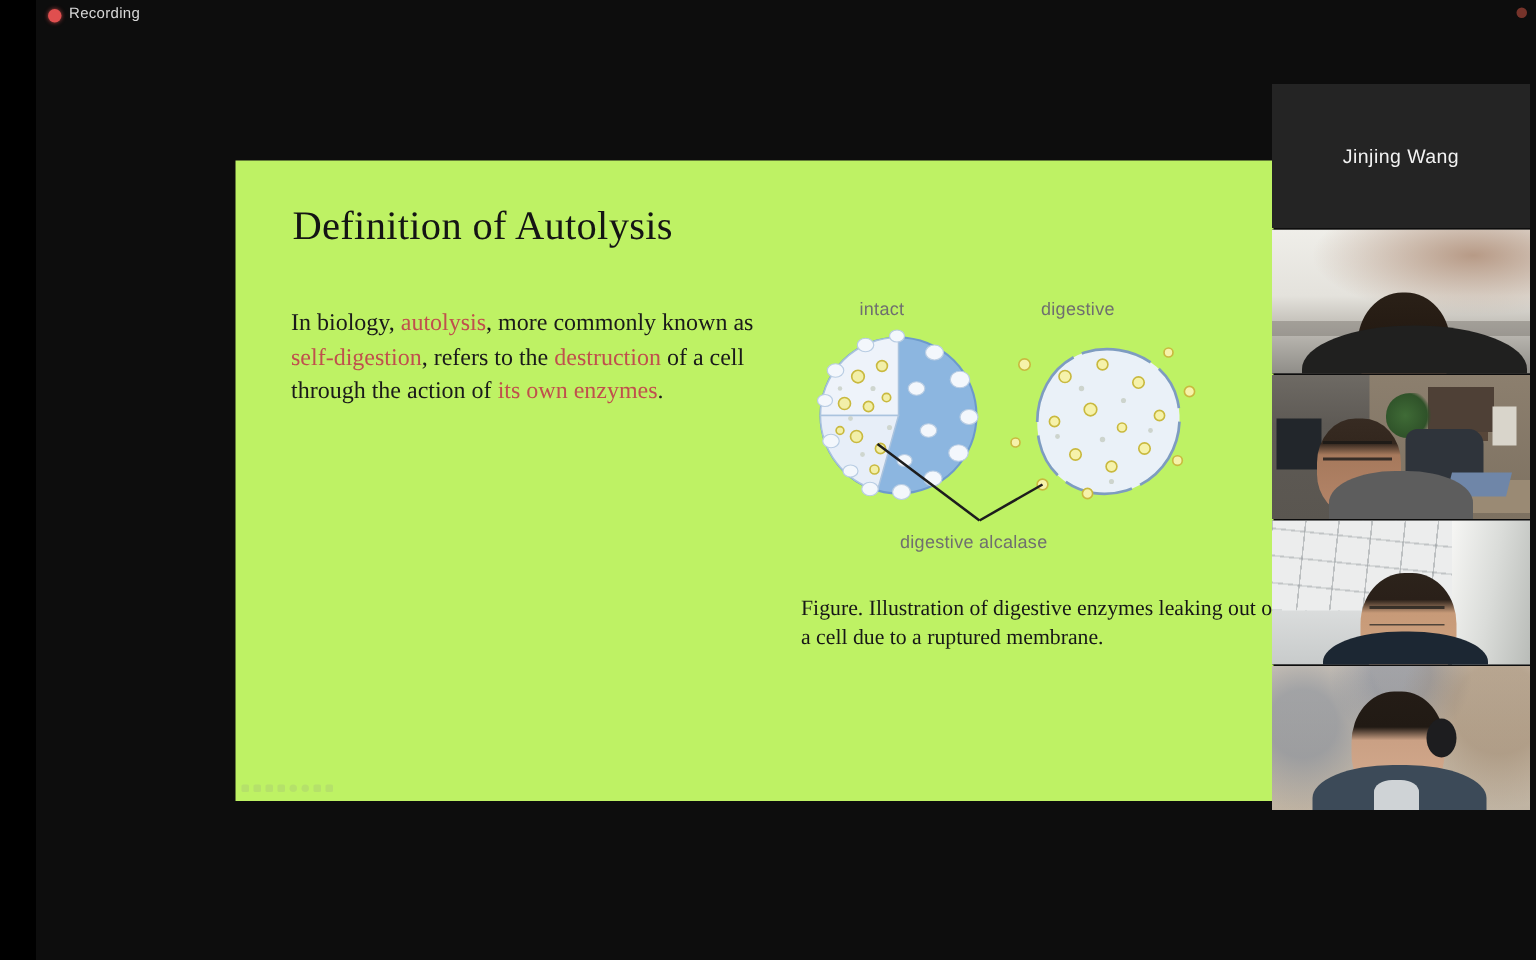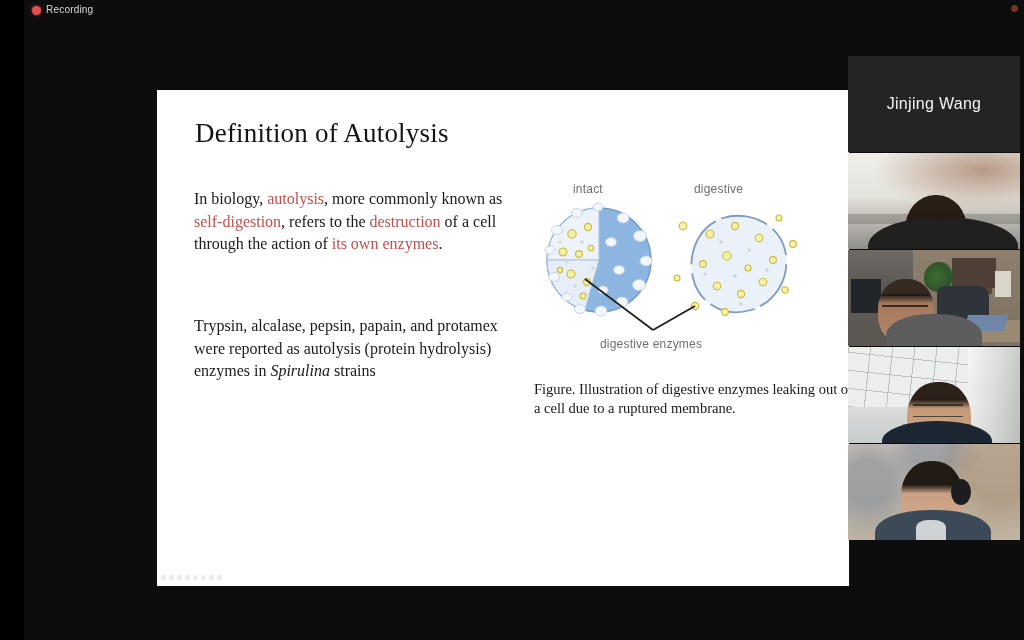--- a/index.html
+++ b/index.html
@@ -58,24 +58,24 @@
     border-radius: 50%;
     background: #8a3b30;
     opacity: .85;
     z-index: 40;
   }
 
   
   #slide {
     position: absolute;
     left: 133px;
-    top: 90px;
+    top: 107px;
     width: 692px;
-    height: 496px;
-    background: #ffffff;
+    height: 427px;
+    background: #bef264;
     overflow: hidden;
   }
 
   #slide-title {
     position: absolute;
     left: 38px;
     top: 28px;
     font-family: "Liberation Serif", serif;
     font-size: 27px;
     color: #141414;
@@ -179,21 +179,21 @@
     outline-offset: -2px;
     z-index: 2;
   }
   .tile-name {
     position: absolute;
     left: 0; right: 0;
     top: 50%;
     transform: translateY(-50%);
     text-align: center;
     color: #f2f2f2;
-    font-size: 16px;
+    font-size: 13px;
     letter-spacing: .3px;
   }
   .tile-scene { position: absolute; inset: 0; }
 
   
   #tile-video-1 .tile-scene {
     background:
       radial-gradient(ellipse 120% 80% at 78% 18%, #b79a86 0%, rgba(183,154,134,0) 52%),
       linear-gradient(#efeee9 0%, #e4e2dc 46%, #c9c6bf 62%, #8f8d88 100%);
   }
@@ -355,21 +355,20 @@
     <span class="rec-label">Recording</span>
   </div>
 
   <div id="top-status-dot" style="background: rgb(138, 59, 48);"></div>
 
   <div id="slide">
 
     <div id="slide-title">Definition of Autolysis</div>
 
     <div class="slide-body" id="slide-para-1"><span>In biology, </span><span class="hl" style="color: rgb(192, 80, 77);">autolysis</span><span>, more commonly known as </span><span class="hl" style="color: rgb(192, 80, 77);">self-digestion</span><span>, refers to the </span><span class="hl" style="color: rgb(192, 80, 77);">destruction</span><span> of a cell through the action of </span><span class="hl" style="color: rgb(192, 80, 77);">its own enzymes</span><span>.</span></div>
-    <div class="slide-body" id="slide-para-2"><span>Trypsin, alcalase, pepsin, papain, and protamex were reported as autolysis (protein hydrolysis) enzymes in </span><span class="it">Spirulina</span><span> strains</span></div>
 
     <div id="figure-block">
 
       <svg width="300" height="185" viewBox="0 0 300 185">
         <defs>
           <clipPath id="clip-intact">
             <circle cx="72" cy="78" r="52"></circle>
           </clipPath>
         </defs>
 
@@ -450,21 +449,21 @@
         </g>
 
         <g stroke="#1d1d1d" stroke-width="1.7" fill="none">
           <line x1="58" y1="97" x2="126" y2="148"></line>
           <line x1="126" y1="148" x2="168" y2="124"></line>
         </g>
       </svg>
 
       <div class="fig-label" id="fig-label-intact">intact</div>
       <div class="fig-label" id="fig-label-ruptured">digestive</div>
-      <div class="fig-label" id="fig-label-enzymes">digestive enzymes</div>
+      <div class="fig-label" id="fig-label-enzymes">digestive alcalase</div>
     </div>
 
     <div id="figure-caption">
       <span class="cap-main">Figure. Illustration of digestive enzymes leaking out of a cell due to a ruptured membrane.</span>
     </div>
 
     <div id="slide-statusbar">
       <i></i>
         <i></i>
         <i></i>

